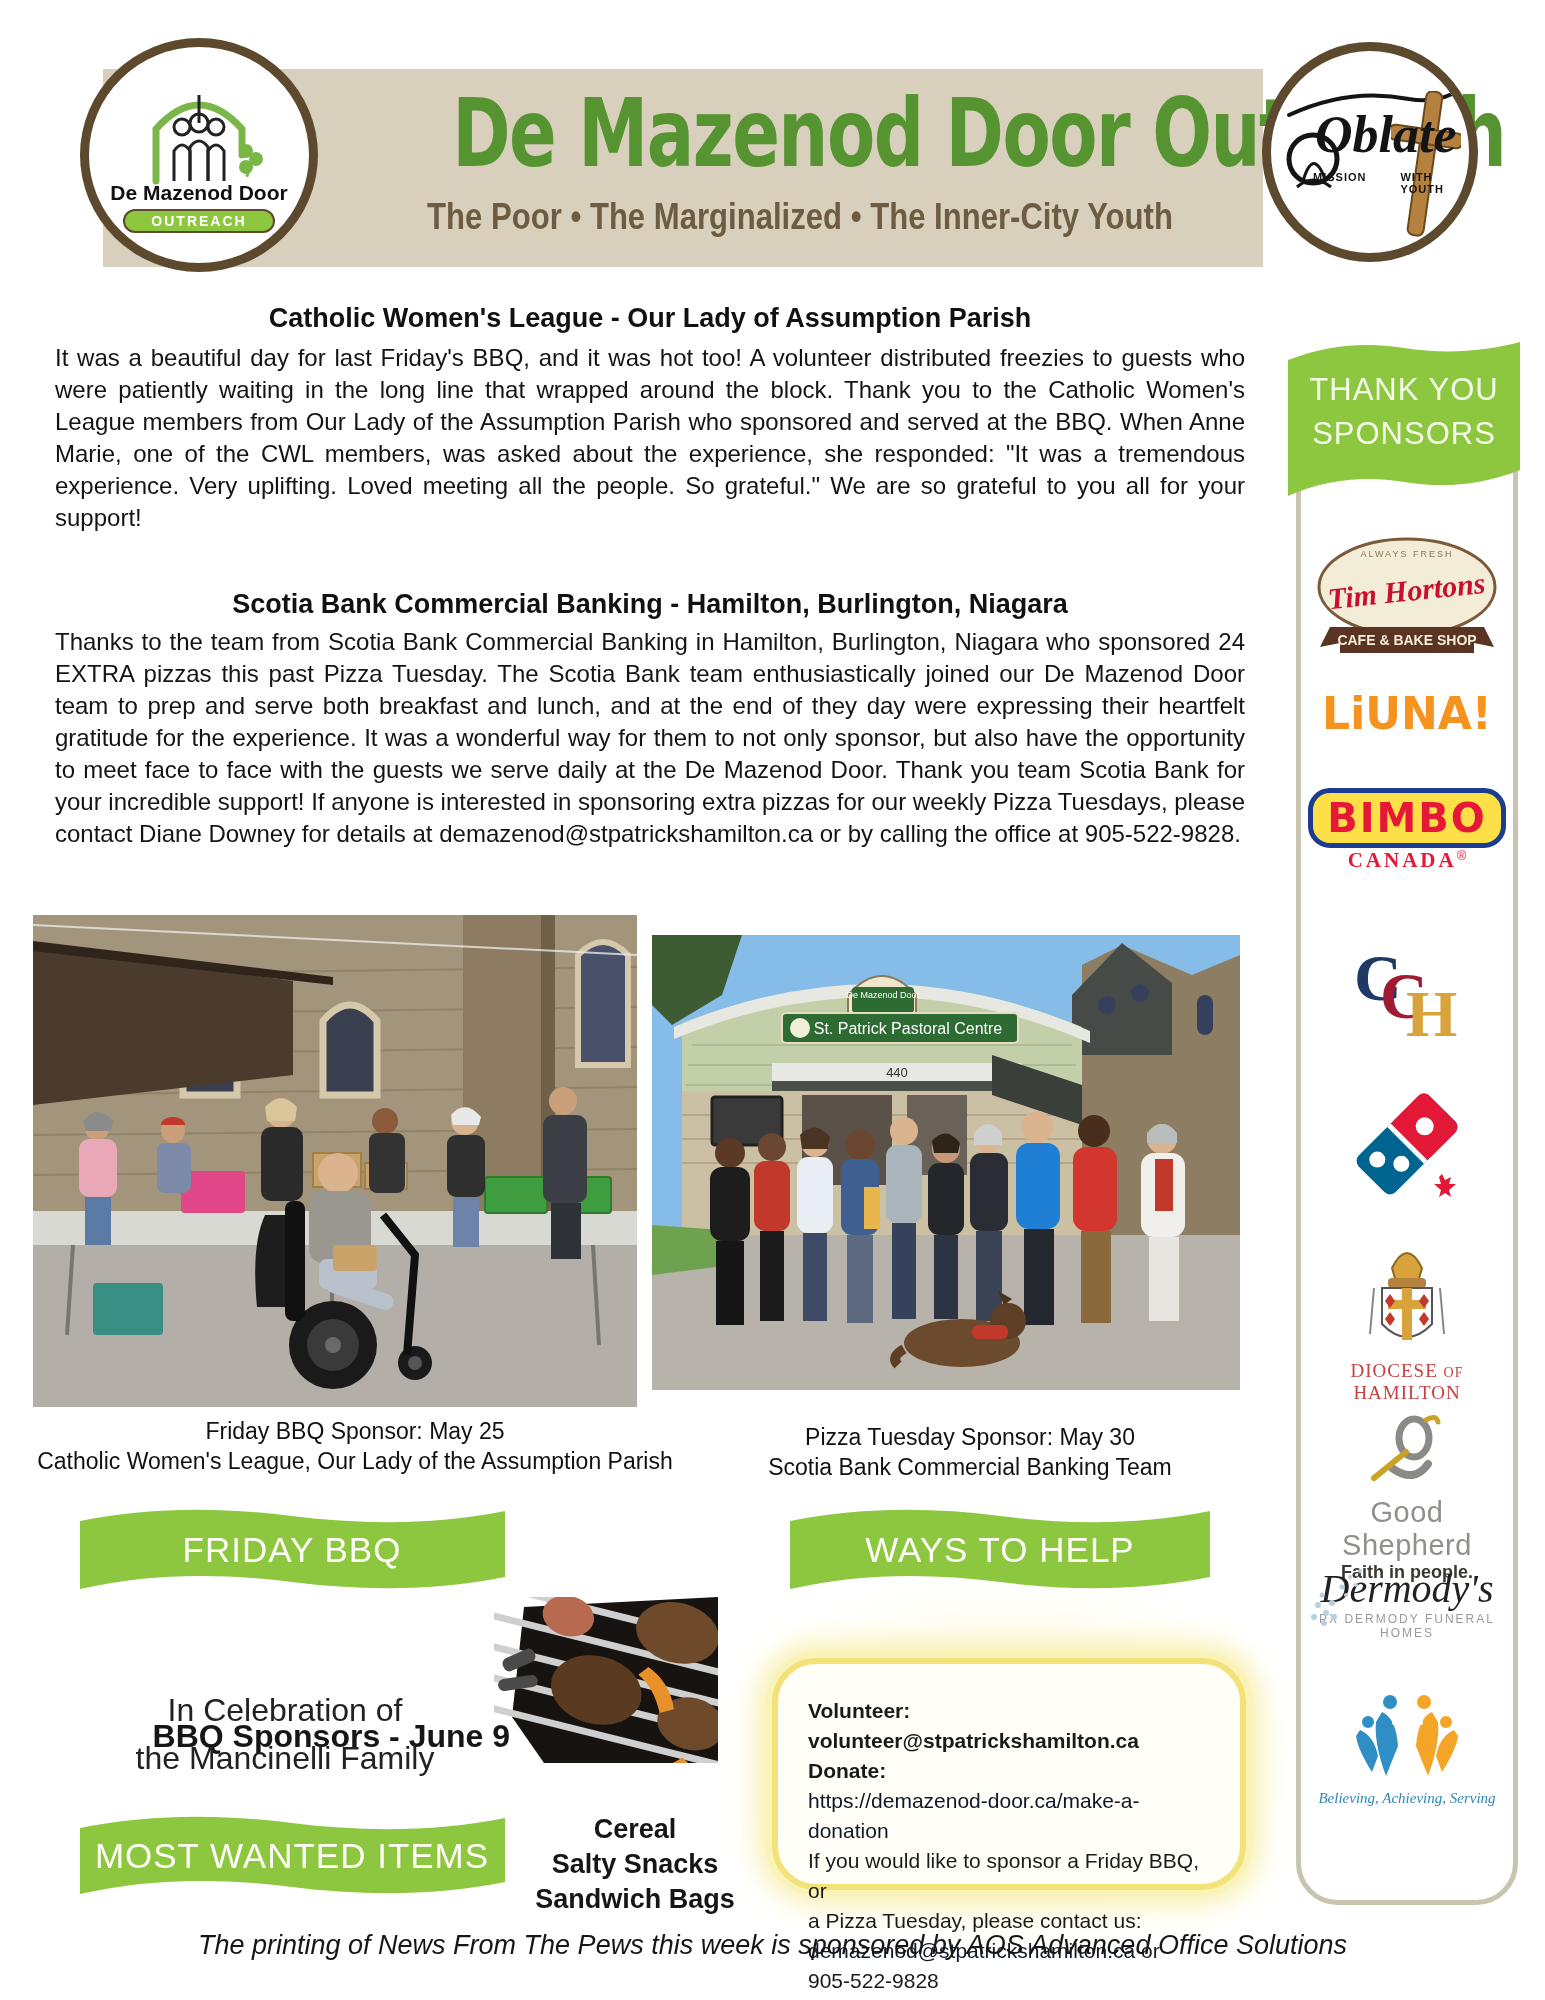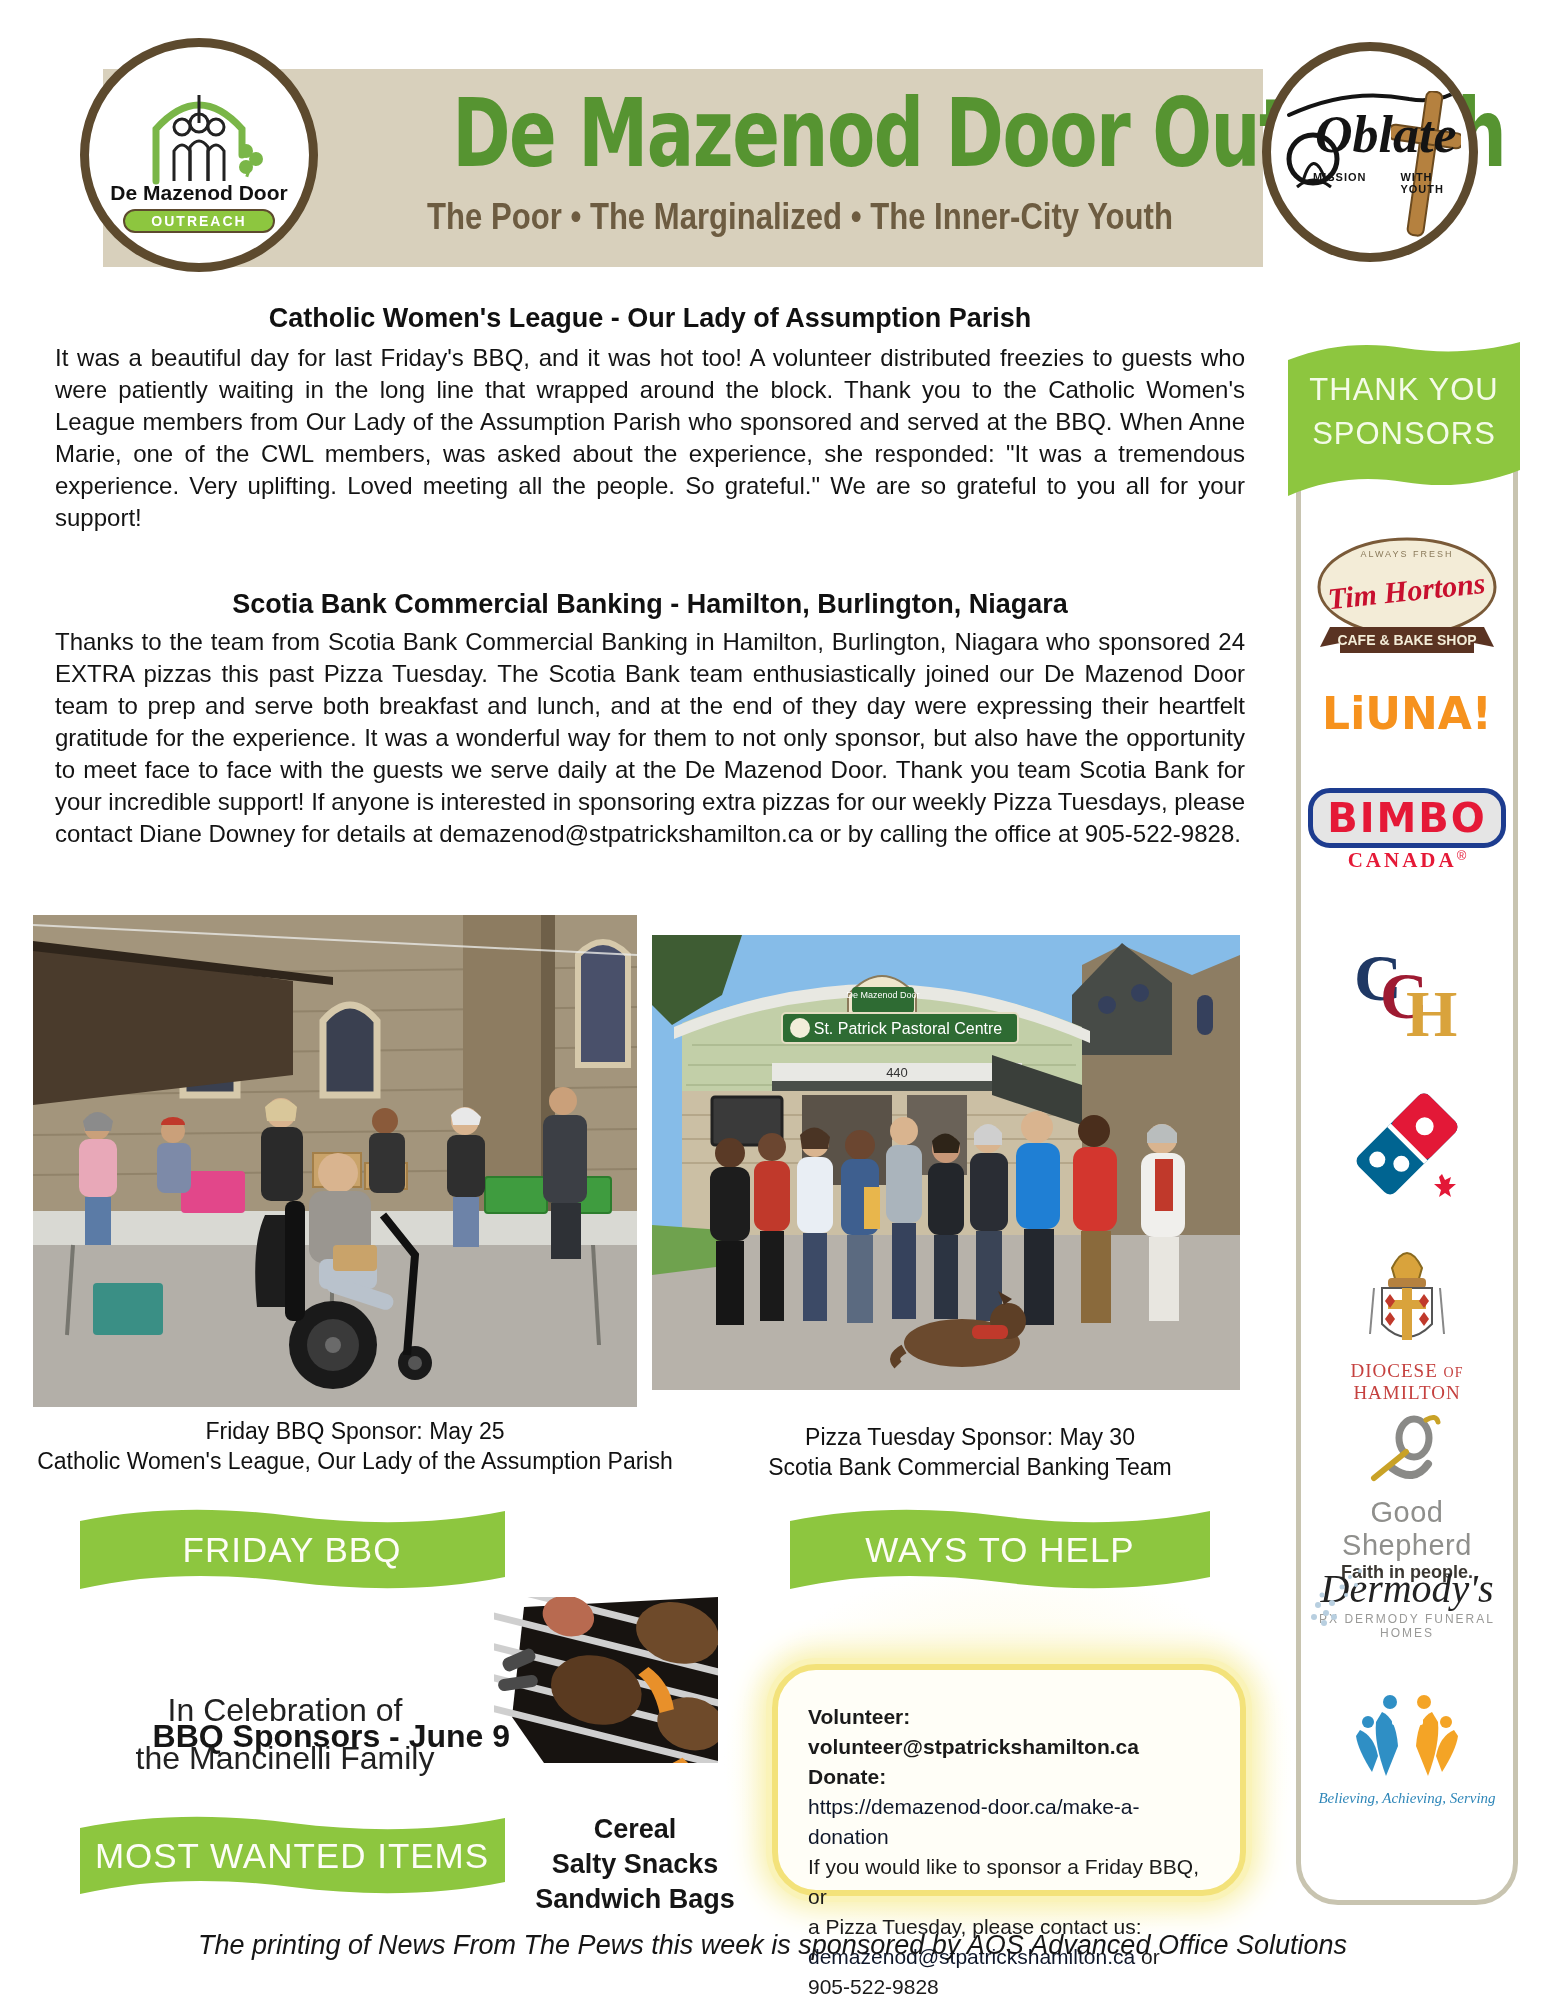--- a/index.html
+++ b/index.html
@@ -36,32 +36,32 @@
   
   .banner-text{fill:#fdfdf6;font-family:"Liberation Sans",sans-serif;font-size:35px;letter-spacing:1px;}
 
   
   .bbq-h{font-weight:bold;font-size:32px;text-align:center;color:#161616;}
   .bbq-l{font-size:32px;text-align:center;color:#222;}
   .wanted-items{font-weight:bold;font-size:27px;line-height:35px;text-align:center;color:#161616;}
   .glow{background:radial-gradient(ellipse at center,#fdf9d8 0%,rgba(253,249,216,0) 70%);}
   .help-box{background:#fffef7;border:6px solid #f3e27a;border-radius:44px;
             box-shadow:0 0 0 6px #faf3b8,0 0 30px 12px #f7eea2;box-sizing:border-box;
-            padding:32px 30px;font-size:21px;line-height:30px;color:#1a1a1a;margin-top:6px;}
+            padding:32px 30px;font-size:21px;line-height:30px;color:#1a1a1a;}
   .help-box .b{font-weight:bold;}
   .link{color:#0f172a;}
   .footer{left:0;top:1930px;width:1545px;text-align:center;font-style:italic;font-size:27px;color:#161616;}
 
   
   .side-col{left:1296px;top:395px;width:222px;height:1510px;background:#fff;
             border:5px solid #c8c4b0;border-radius:42px;box-sizing:border-box;}
   .flag-text{fill:#f4fbe8;font-family:"Liberation Sans",sans-serif;font-size:31px;letter-spacing:1px;}
   .sp{left:1306px;width:202px;text-align:center;}
   .liuna{font-family:"DejaVu Sans",sans-serif;font-weight:bold;font-size:44px;color:#f6921e;letter-spacing:0px;}
-  .bimbo-box{display:inline-block;border:5px solid #1d3c8f;border-radius:22px;padding:2px 14px;background:#e5e5e5;}
+  .bimbo-box{display:inline-block;border:5px solid #1d3c8f;border-radius:22px;padding:2px 14px;background:#fde047;}
   .bimbo-name{font-family:"DejaVu Sans",sans-serif;font-weight:bold;font-size:40px;color:#e51937;letter-spacing:2px;}
   .bimbo-sub{font-family:"Liberation Serif",serif;font-weight:bold;font-size:21px;color:#e51937;letter-spacing:3px;}
   .cch{position:relative;height:100px;}
   .cch span{position:absolute;font-family:"Liberation Serif",serif;font-weight:bold;font-size:66px;line-height:1;}
   .diocese-t{font-family:"Liberation Serif",serif;color:#c5413f;font-size:19px;letter-spacing:1px;}
   .diocese-t .of{font-size:14px;}
   .gs-name{font-size:29px;color:#8f8f8c;letter-spacing:.5px;}
   .gs-tag{font-size:18px;font-weight:bold;color:#3a3631;}
   .der-name{font-family:"Liberation Serif",serif;font-style:italic;font-size:40px;color:#222;text-align:center;}
   .der-tag{font-size:12px;letter-spacing:2px;color:#9a9a98;}

